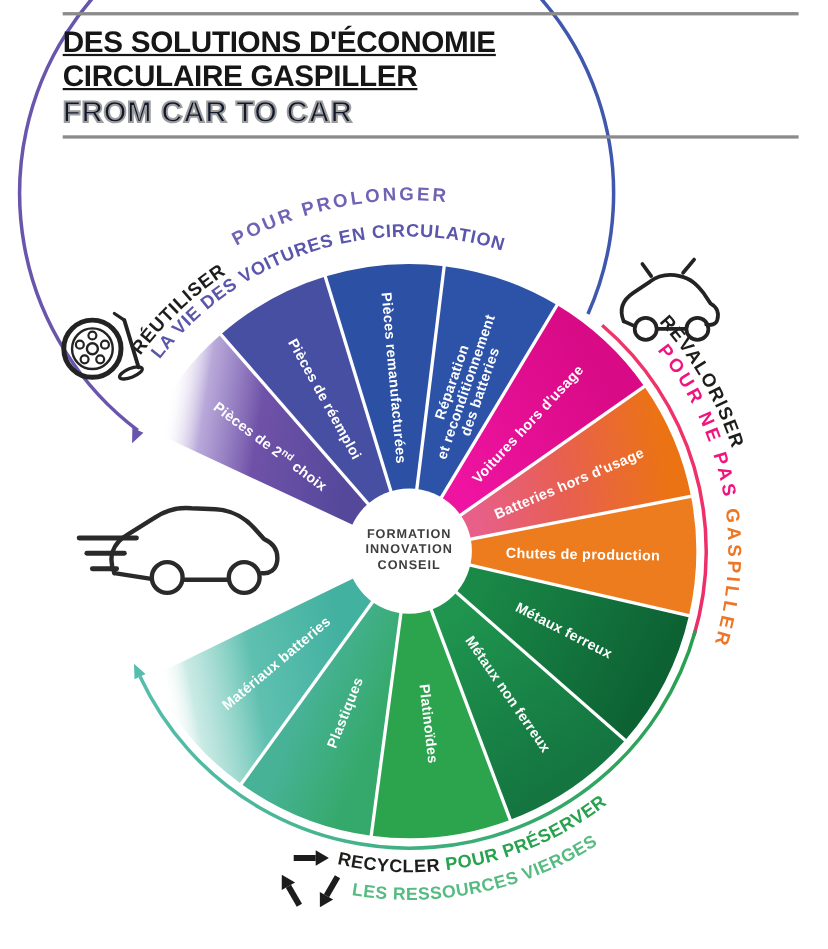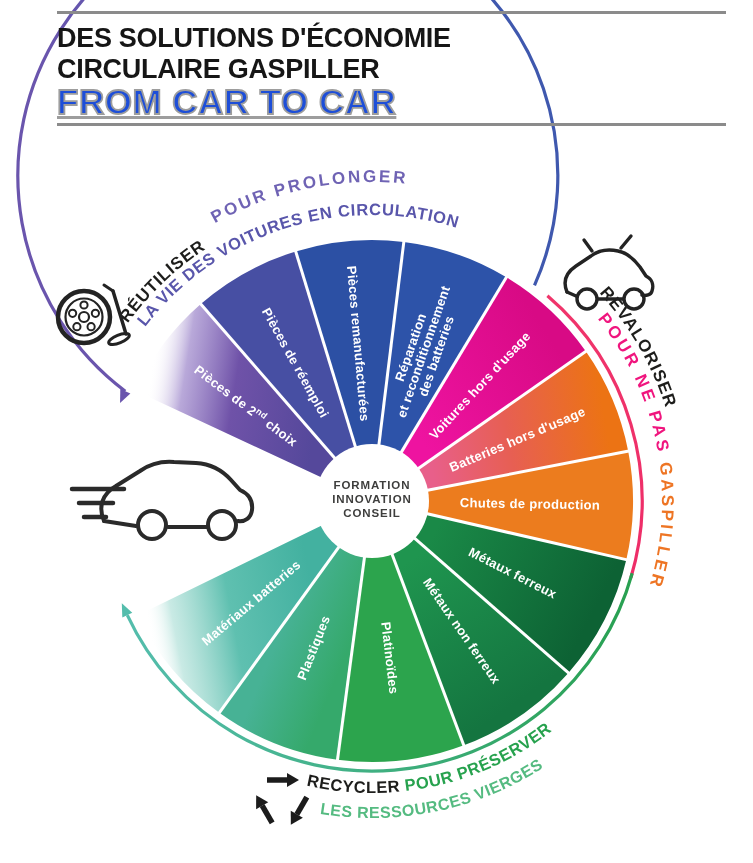--- a/index.html
+++ b/index.html
@@ -2,23 +2,23 @@
 <html><head>
 <meta charset="utf-8">
 <style>
   html,body{margin:0;padding:0;background:#ffffff;}
   .page{position:relative;width:753px;height:863px;background:#ffffff;overflow:hidden;
         font-family:"Liberation Sans",sans-serif;}
   header{position:absolute;top:0;left:0;right:0;padding:0 27px 0 57px;z-index:2;}
   .rule{height:3px;background:#8b8b8b;margin-top:11px;}
   .rule2{margin-top:6px;}
   h1{margin:9px 0 2px 0;font-size:27px;line-height:31px;font-weight:bold;
-     color:#161616;letter-spacing:-0.3px;}
-  .subtitle{font-size:35px;line-height:30px;font-weight:bold;color:#1d4ed8;
-     -webkit-text-stroke:1.8px #9d9d9d;letter-spacing:0.5px;text-decoration:underline;}
+     color:#161616;letter-spacing:-0.3px;text-decoration:underline;}
+  .subtitle{font-size:27px;line-height:30px;font-weight:bold;color:#0f172a;
+     -webkit-text-stroke:1.8px #9d9d9d;letter-spacing:0.5px;}
   svg{position:absolute;top:0;left:0;}
   .seg-label{fill:#ffffff;font-weight:bold;font-size:13px;letter-spacing:0.3px;
      font-family:"Liberation Sans",sans-serif;}
   .arc-label{font-weight:bold;font-family:"Liberation Sans",sans-serif;}
   .center-label{font-weight:bold;font-size:11.5px;letter-spacing:0.9px;fill:#3e3e3d;
      font-family:"Liberation Sans",sans-serif;}
 </style>
 </head>
 <body>
 

